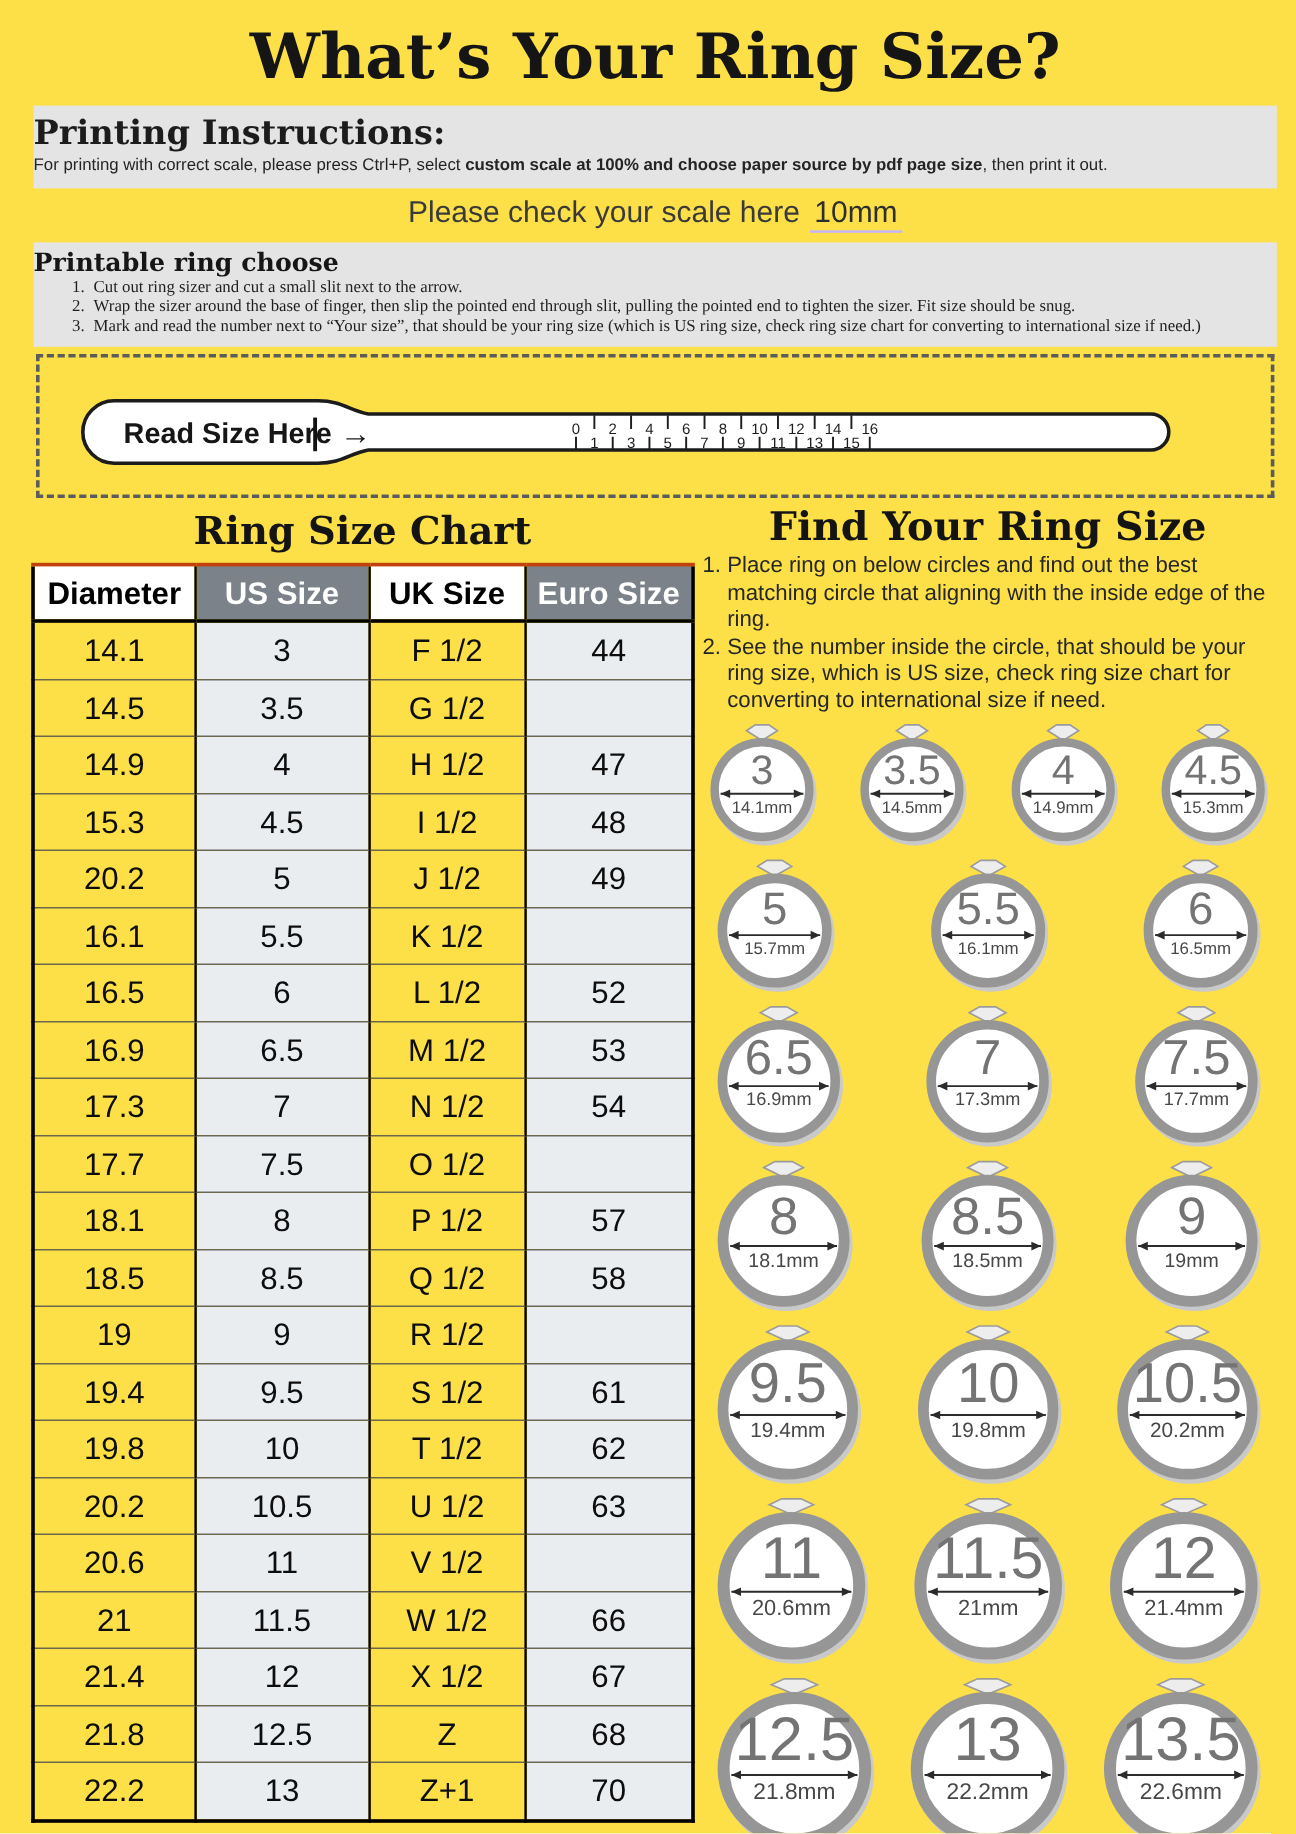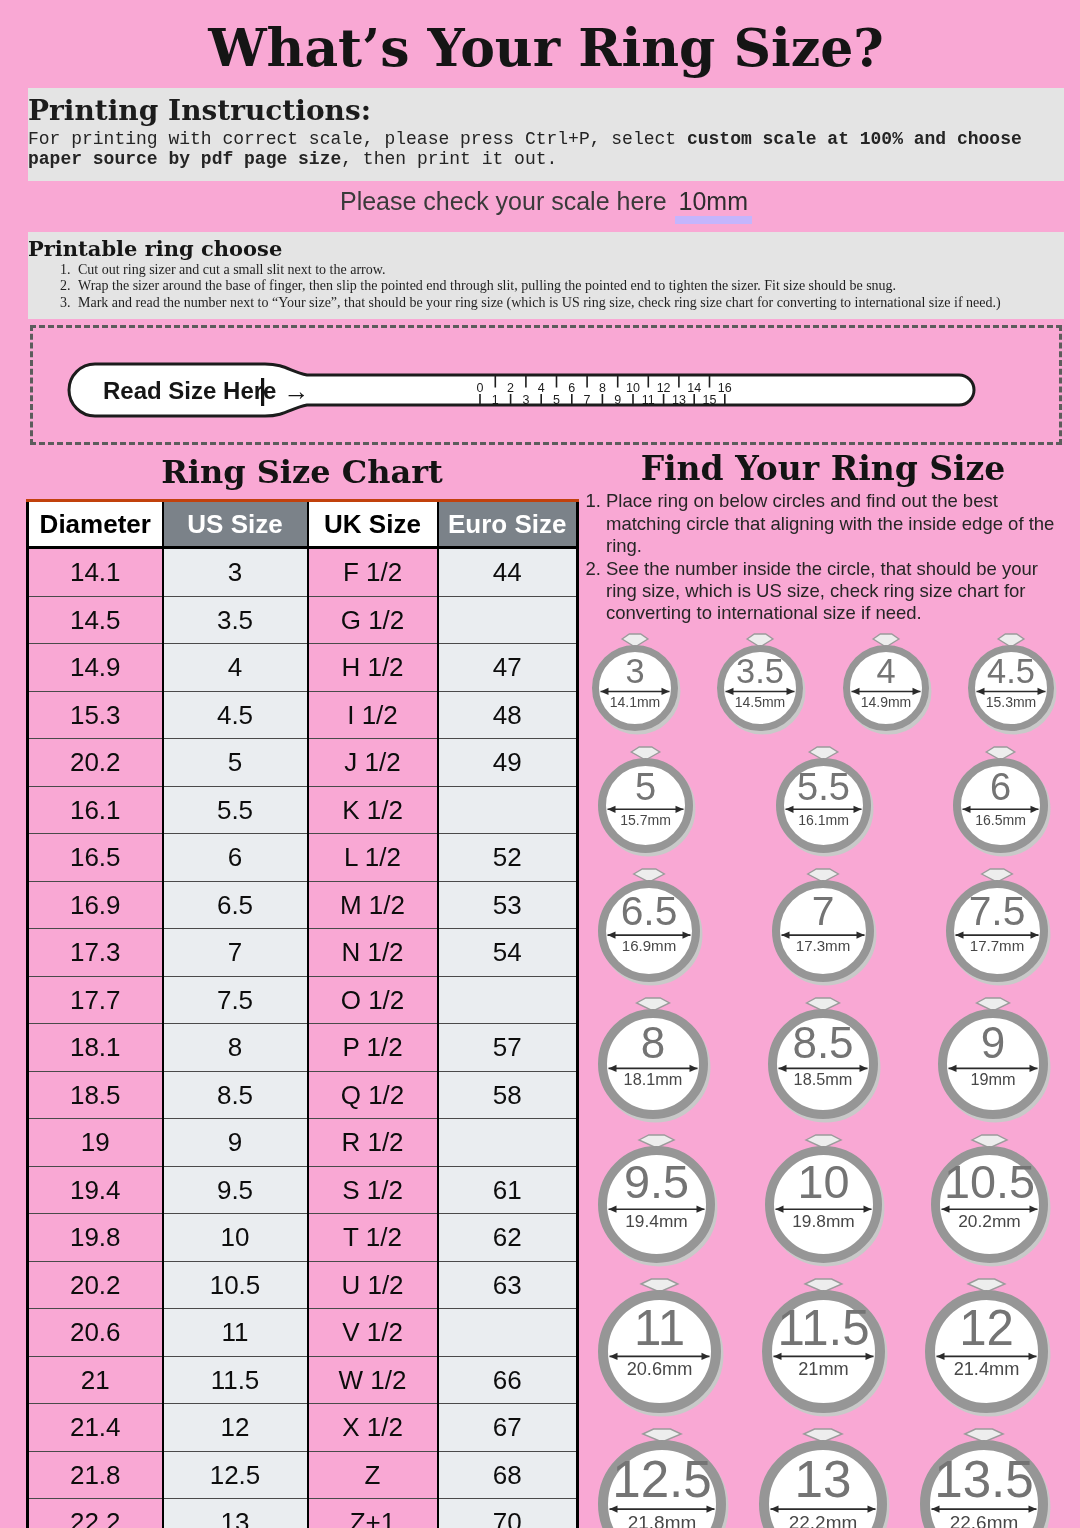--- a/index.html
+++ b/index.html
@@ -1,28 +1,28 @@
 <!DOCTYPE html>
 <html><head>
 <meta charset="utf-8">
 <style>
   html,body{margin:0;padding:0;background:#fff;}
   body{width:1080px;height:1528px;font-family:"Liberation Sans",sans-serif;color:#111;}
-  .page{box-sizing:border-box;width:1080px;height:1528px;padding:0 14px 0 26px;overflow:hidden;background:#f9a8d4;}
+  .page{box-sizing:border-box;width:1080px;height:1528px;padding:0 14px 0 26px;overflow:hidden;background:#fde047;}
 
   h1.title{font-family:"DejaVu Serif",serif;font-weight:700;font-size:52px;line-height:1.15;
     text-align:center;margin:18px 0 10px;color:#151515;letter-spacing:0px;}
 
   .graybox{background:#e4e4e4;margin:0 2px 6px 2px;padding:3px 0 8px;}
   .printing h2{font-family:"DejaVu Serif",serif;font-weight:700;font-size:28px;margin:3px 0 2px;color:#1c1c1c;}
-  .printing p{font-family:Liberation Mono, monospace;font-size:18px;margin:2px 0 4px;color:#242424;}
+  .printing p{font-family:Liberation Sans, sans-serif;font-size:14px;margin:2px 0 4px;color:#242424;}
   .printing b{font-weight:700;}
 
   .scale-row{text-align:center;font-size:25px;color:#3a3a3a;margin:2px 0 8px;}
-  .scale-bar{display:inline-block;border-bottom:8px solid #c4b5fd;padding:0 4px 0 4px;margin-left:8px;color:#2e2e2e;}
+  .scale-bar{display:inline-block;border-bottom:2px solid #c4b5fd;padding:0 4px 0 4px;margin-left:8px;color:#2e2e2e;}
 
   .sizer-instr h3{font-family:"DejaVu Serif",serif;font-weight:700;font-size:21px;margin:1px 0 1px;color:#161616;}
   .sizer-instr ol{font-family:"Liberation Serif",serif;font-size:14px;line-height:1.18;margin:0;padding-left:46px;color:#1f1f1f;}
   .sizer-instr li{margin:0;padding-left:4px;}
 
   .dashed-box{border:3px dashed #5c5c5c;height:114px;margin:2px 4px 8px 4px;position:relative;}
   .dashed-box svg{display:block;}
 
   .columns{display:flex;align-items:flex-start;margin-top:4px;}
   .left-col{width:552px;flex:none;}

